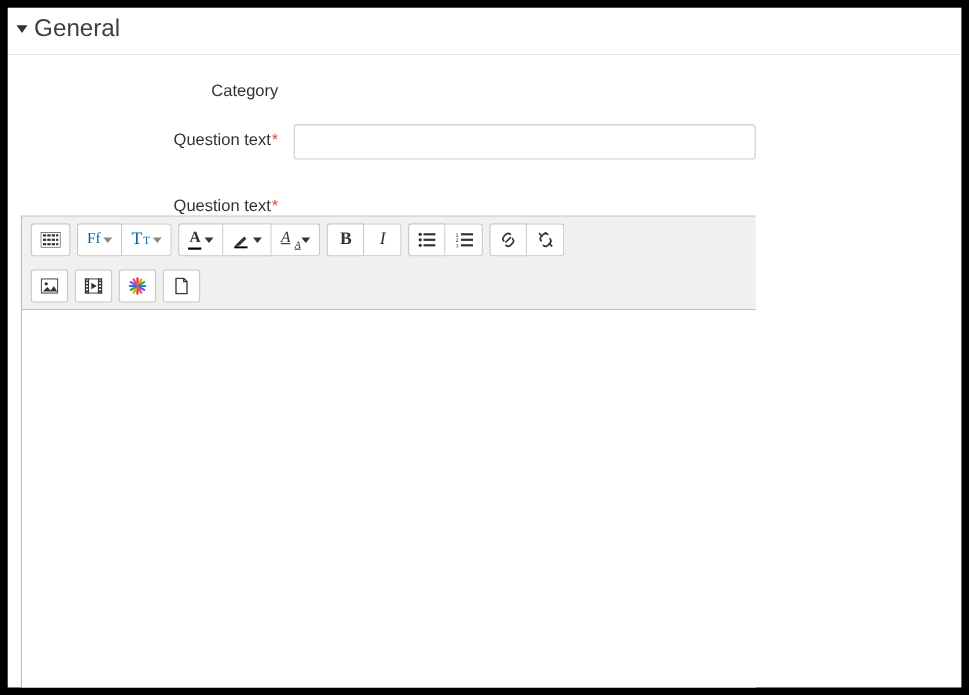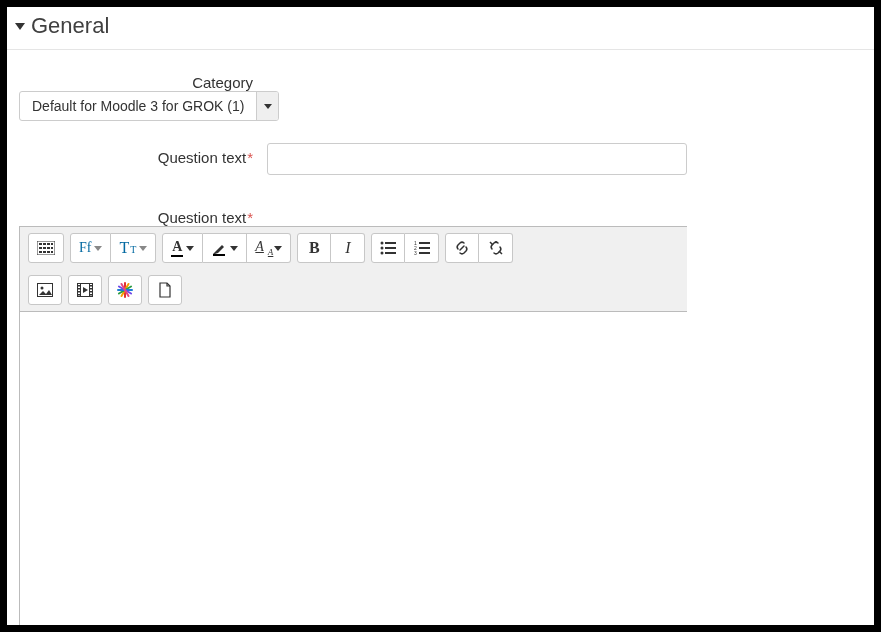--- a/index.html
+++ b/index.html
@@ -35,21 +35,21 @@
     color: #404040;
   }
   .form-area {
     padding: 18px 12px 0 12px;
   }
   .form-row {
     display: flex;
     align-items: flex-start;
     margin-bottom: 28px;
   }
-  .form-row.tight { margin-bottom: 22px; flex-direction: column; }
+  .form-row.tight { margin-bottom: 22px; }
   .label-col {
     width: 248px;
     text-align: right;
     padding-right: 14px;
     padding-top: 6px;
     font-size: 15px;
     color: #333;
   }
   .req { color: #d9534f; margin-left: 1px; }
   .field-col { flex: 1; }
@@ -156,28 +156,20 @@
   <div class="section-header">
     <div class="collapse-caret"></div>
     <div class="section-title">General</div>
   </div>
 
   <div class="form-area">
 
     <div class="form-row tight">
       <div class="label-col">
         <span>Category</span>
-      </div>
-      <div class="field-col">
-        <div class="select-wrap">
-          <span class="select-text">Default for Moodle 3 for GROK (1)</span>
-          <span class="select-caret-box">
-              <span class="tri"></span>
-            </span>
-        </div>
       </div>
     </div>
 
     <div class="form-row">
       <div class="label-col">
         <span>Question text</span><span class="req">*</span>
       </div>
       <div class="field-col">
         <input type="text" class="text-input" value="" style="">
       </div>

